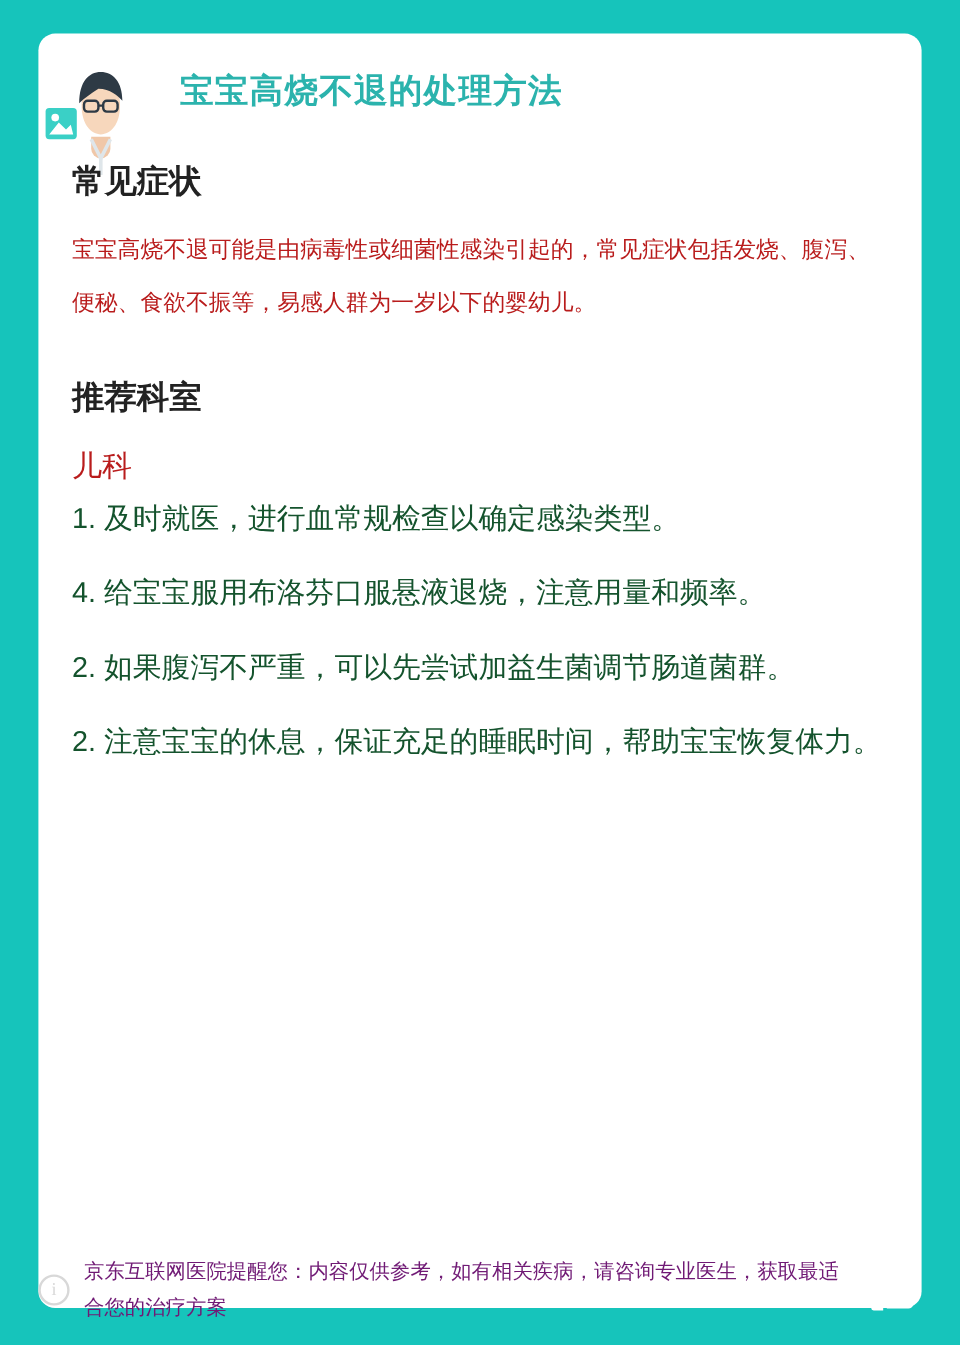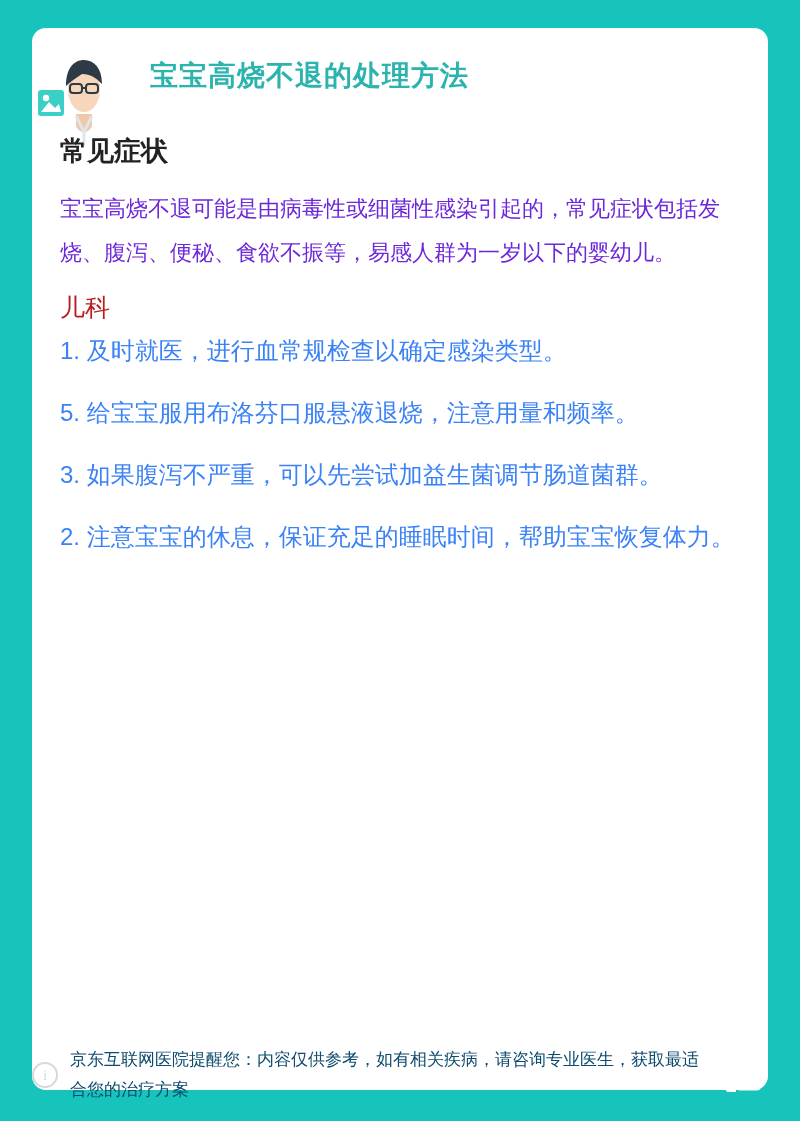--- a/index.html
+++ b/index.html
@@ -51,34 +51,34 @@
     font-size: 27px;
     font-weight: bold;
     color: #222222;
     margin: 0 0 18px 0;
     line-height: 36px;
   }
   h2.section.spaced {
     margin-top: 38px;
   }
   p.para {
-    font-size: 22px;
-    color: #6d28d9;
+    font-size: 19px;
+    color: #b91c1c;
     line-height: 44px;
     margin: 0 15px 10px 0;
   }
   p.dept {
     font-size: 25px;
     color: #b91c1c;
     line-height: 44px;
     margin: 0;
   }
   .step {
     font-size: 24px;
-    color: #3b82f6;
+    color: #14532d;
     line-height: 44px;
     margin: 0 0 18px 0;
   }
   .footer {
     position: absolute;
     left: 32px;
     right: 32px;
     top: 1040px;
     height: 70px;
     display: flex;
@@ -93,21 +93,21 @@
     font-size: 15px;
     line-height: 22px;
     text-align: center;
     flex: 0 0 auto;
     margin-right: 12px;
     font-family: "Liberation Serif", serif;
   }
   .footer-text {
     flex: 1 1 auto;
     font-size: 17px;
-    color: #0c4a6e;
+    color: #701a75;
     line-height: 30px;
   }
   .thumb-icon {
     flex: 0 0 auto;
     width: 46px;
     height: 46px;
     margin-left: 10px;
   }
 </style>
 </head>
@@ -132,25 +132,26 @@
     </svg>
   </div>
 
   <div class="title">宝宝高烧不退的处理方法</div>
 
   <div class="content">
 
     <h2 class="section">常见症状</h2>
     <p class="para">宝宝高烧不退可能是由病毒性或细菌性感染引起的，常见症状包括发烧、腹泻、便秘、食欲不振等，易感人群为一岁以下的婴幼儿。</p>
 
+    <h2 class="section spaced">推荐科室</h2>
     <p class="dept">儿科</p>
 
     <p class="step">1. 及时就医，进行血常规检查以确定感染类型。</p>
-    <p class="step">5. 给宝宝服用布洛芬口服悬液退烧，注意用量和频率。</p>
-    <p class="step">3. 如果腹泻不严重，可以先尝试加益生菌调节肠道菌群。</p>
+    <p class="step">4. 给宝宝服用布洛芬口服悬液退烧，注意用量和频率。</p>
+    <p class="step">2. 如果腹泻不严重，可以先尝试加益生菌调节肠道菌群。</p>
     <p class="step">2. 注意宝宝的休息，保证充足的睡眠时间，帮助宝宝恢复体力。</p>
 
   </div>
 </div>
 
 <div class="footer">
   <div class="info-icon">i</div>
   <div class="footer-text">京东互联网医院提醒您：内容仅供参考，如有相关疾病，请咨询专业医生，获取最适合您的治疗方案</div>
   <div class="thumb-icon">
     <svg viewBox="0 0 46 46" width="46" height="46" aria-hidden="true">

